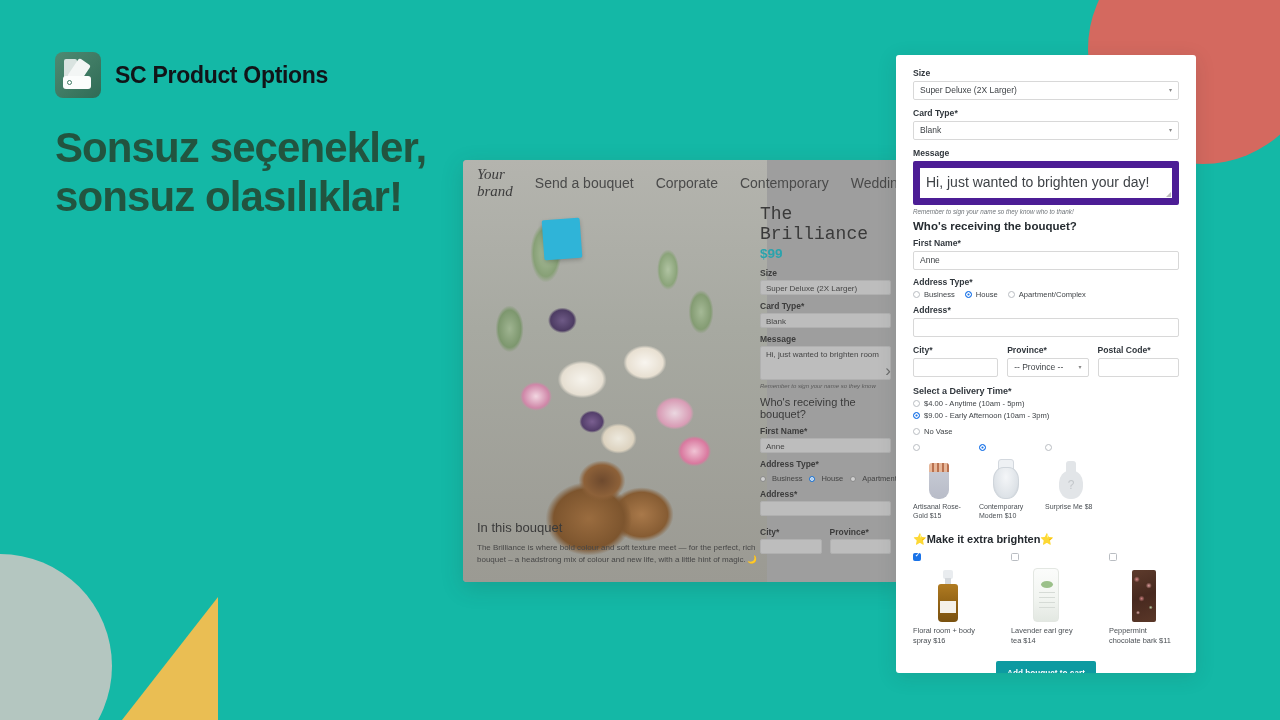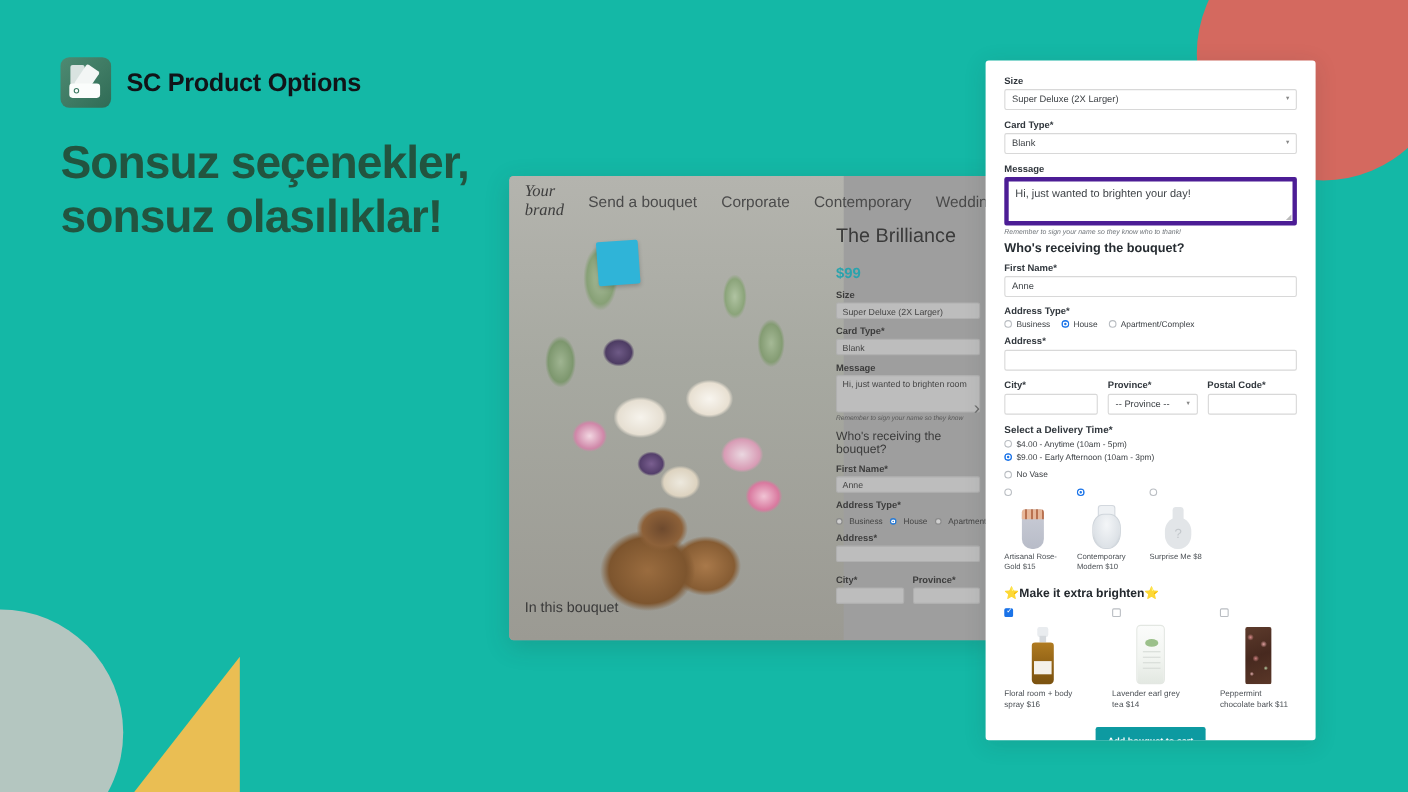--- a/index.html
+++ b/index.html
@@ -112,21 +112,21 @@
     font-style: italic; font-size: 15px;
     color: #3d3d3d;
   }
   #site-nav .navlink { font-size: 14px; color: #4a4a4a; white-space: nowrap; }
 
   #site-right {
     position: absolute; right: 0; top: 44px;
     width: 155px; padding: 0 12px;
     z-index: 4;
   }
-  #site-right .prod-title { font-size: 18px; color: #3a3a3a; margin-bottom: 16px; }
+  #site-right .prod-title { font-size: 18px; color: #3a3a3a; margin-bottom: 2px; font-family: Liberation Mono, monospace; }
   #site-right .prod-price { font-size: 13.5px; color: #2aa3ad; font-weight: bold; margin-bottom: 7px; }
   #site-right .flbl { font-size: 8.5px; font-weight: bold; color: #3c3c3c; margin: 6px 0 2px; }
   #site-right .finput {
     height: 15px; background: #bdbdbd;
     border: 1px solid #b0b0b0; border-radius: 2px;
     font-size: 8px; color: #454545;
     padding: 2px 5px; line-height: 11px;
   }
   #site-right .ftarea { height: 34px; }
   #site-right .fhint { font-size: 6px; font-style: italic; color: #5a5a5a; margin-top: 3px; }
@@ -199,22 +199,22 @@
     width: 100%; height: 19px;
     border: 1px solid #d8d8d8; border-radius: 2px;
     background: #fff; font-size: 8.5px; color: #3f4347;
     padding: 0 6px; line-height: 17px;
     display: flex; align-items: center; justify-content: space-between;
   }
   .select .caret { font-size: 6px; color: #888; }
   .field { margin-bottom: 8px; }
   .textarea {
     width: 100%; height: 44px;
-    border: 4px solid #4c1d95; border-radius: 2px;
-    font-size: 10px; color: #3f4347; padding: 5px 6px;
+    border: 7px solid #4c1d95; border-radius: 2px;
+    font-size: 14px; color: #3f4347; padding: 5px 6px;
     position: relative; line-height: 1.3;
   }
   .textarea .grip {
     position: absolute; right: 1px; bottom: 1px;
     width: 0; height: 0;
     border-left: 5px solid transparent;
     border-bottom: 5px solid #bbb;
   }
   .hint { font-size: 6.3px; font-style: italic; color: #6f7479; margin-top: 3px; margin-bottom: 5px; }
   .section-h { font-size: 11.5px; font-weight: bold; color: #262c31; margin: 2px 0 6px; }
@@ -383,20 +383,21 @@
         </div>
         <div>
           <div class="flbl">Province*</div>
           <div class="finput"></div>
         </div>
       </div>
     </div>
 
     <div id="site-bottom">
       <div class="bt">In this bouquet</div>
+      <div class="bp">The Brilliance is where bold colour and soft texture meet — for the perfect, rich bouquet – a headstrong mix of colour and new life, with a little hint of magic. 🌙</div>
     </div>
   </div>
 
   <div id="options-panel">
 
     <div class="field">
       <div class="lbl">Size</div>
       <div class="select">
         <span>Super Deluxe (2X Larger)</span>
         <span class="caret">▾</span>

